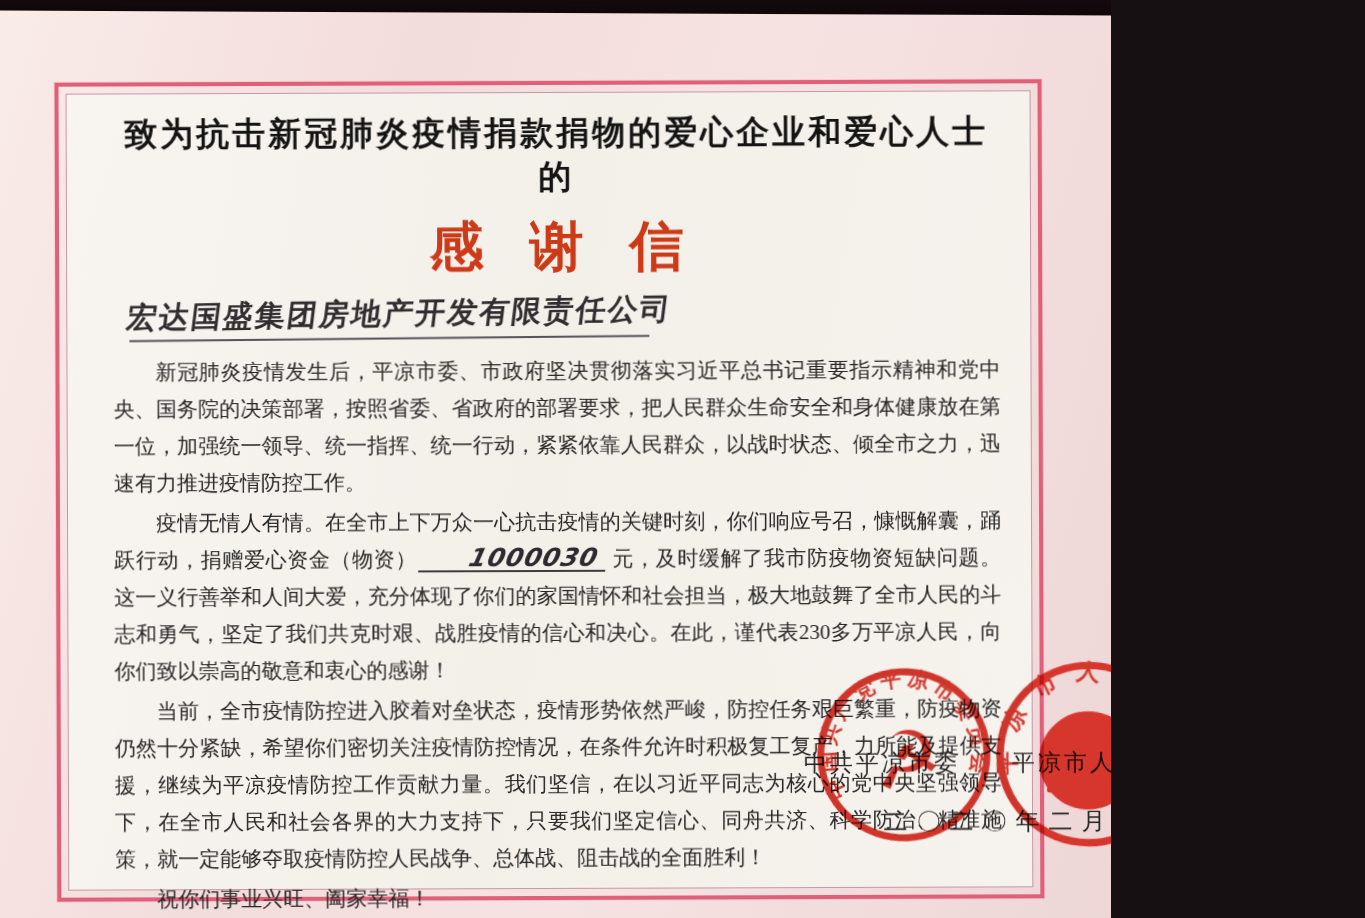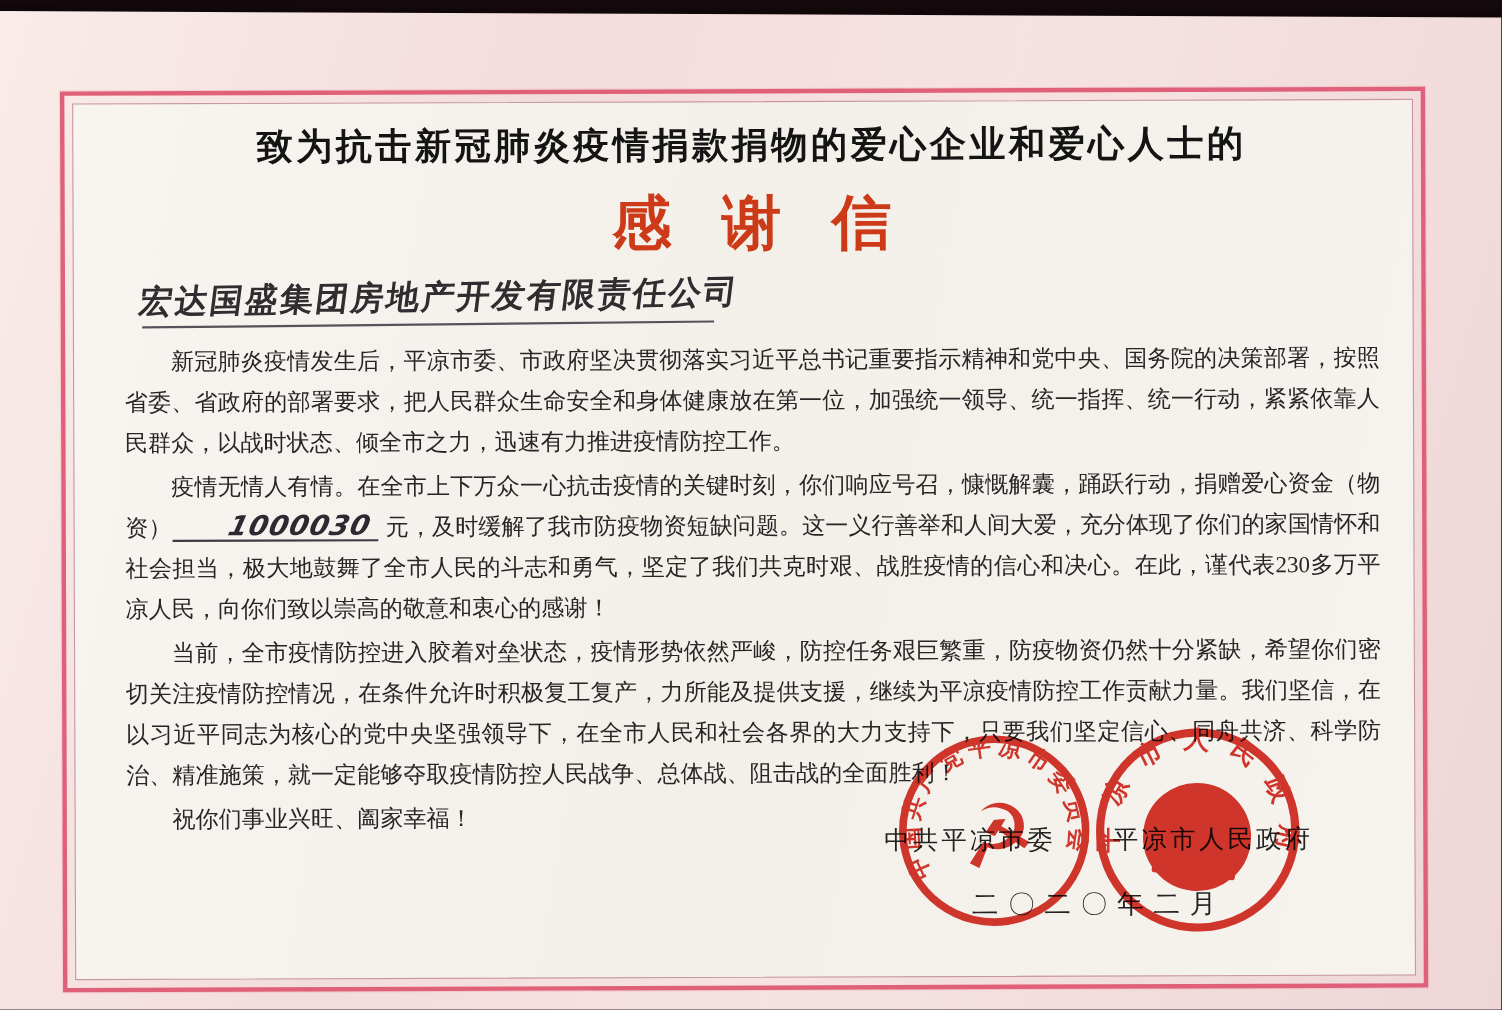--- a/index.html
+++ b/index.html
@@ -1,17 +1,17 @@
 <!DOCTYPE html>
 <html><head>
 <meta charset="utf-8">
 <style>
   html,body{margin:0;padding:0;}
   body{background:#171013;overflow:hidden;}
-  .page{position:relative;width:1365px;height:918px;overflow:hidden;
+  .page{position:relative;width:1111px;height:918px;overflow:hidden;
         background:linear-gradient(180deg,#14090c 0%,#1d1316 100%);
         font-family:"Liberation Serif","DejaVu Serif",serif;}
   .paper{position:absolute;left:-8px;right:-8px;top:13px;bottom:-12px;
          background:linear-gradient(105deg,#f9ece9 0%,#f3dcdc 32%,#f6e3e1 58%,#eed6d7 100%);
          transform:rotate(0.25deg);box-shadow:0 -2px 8px rgba(0,0,0,.35);}
   .frame-outer{position:absolute;left:64px;top:68px;right:76px;bottom:30px;
          border:4px solid #df6078;transform:rotate(-0.45deg);
          box-shadow:0 0 0 1px rgba(223,96,120,.15);}
   .frame-inner{position:absolute;left:7px;top:7px;right:7px;bottom:7px;
          border:1.5px solid #c897a5;

